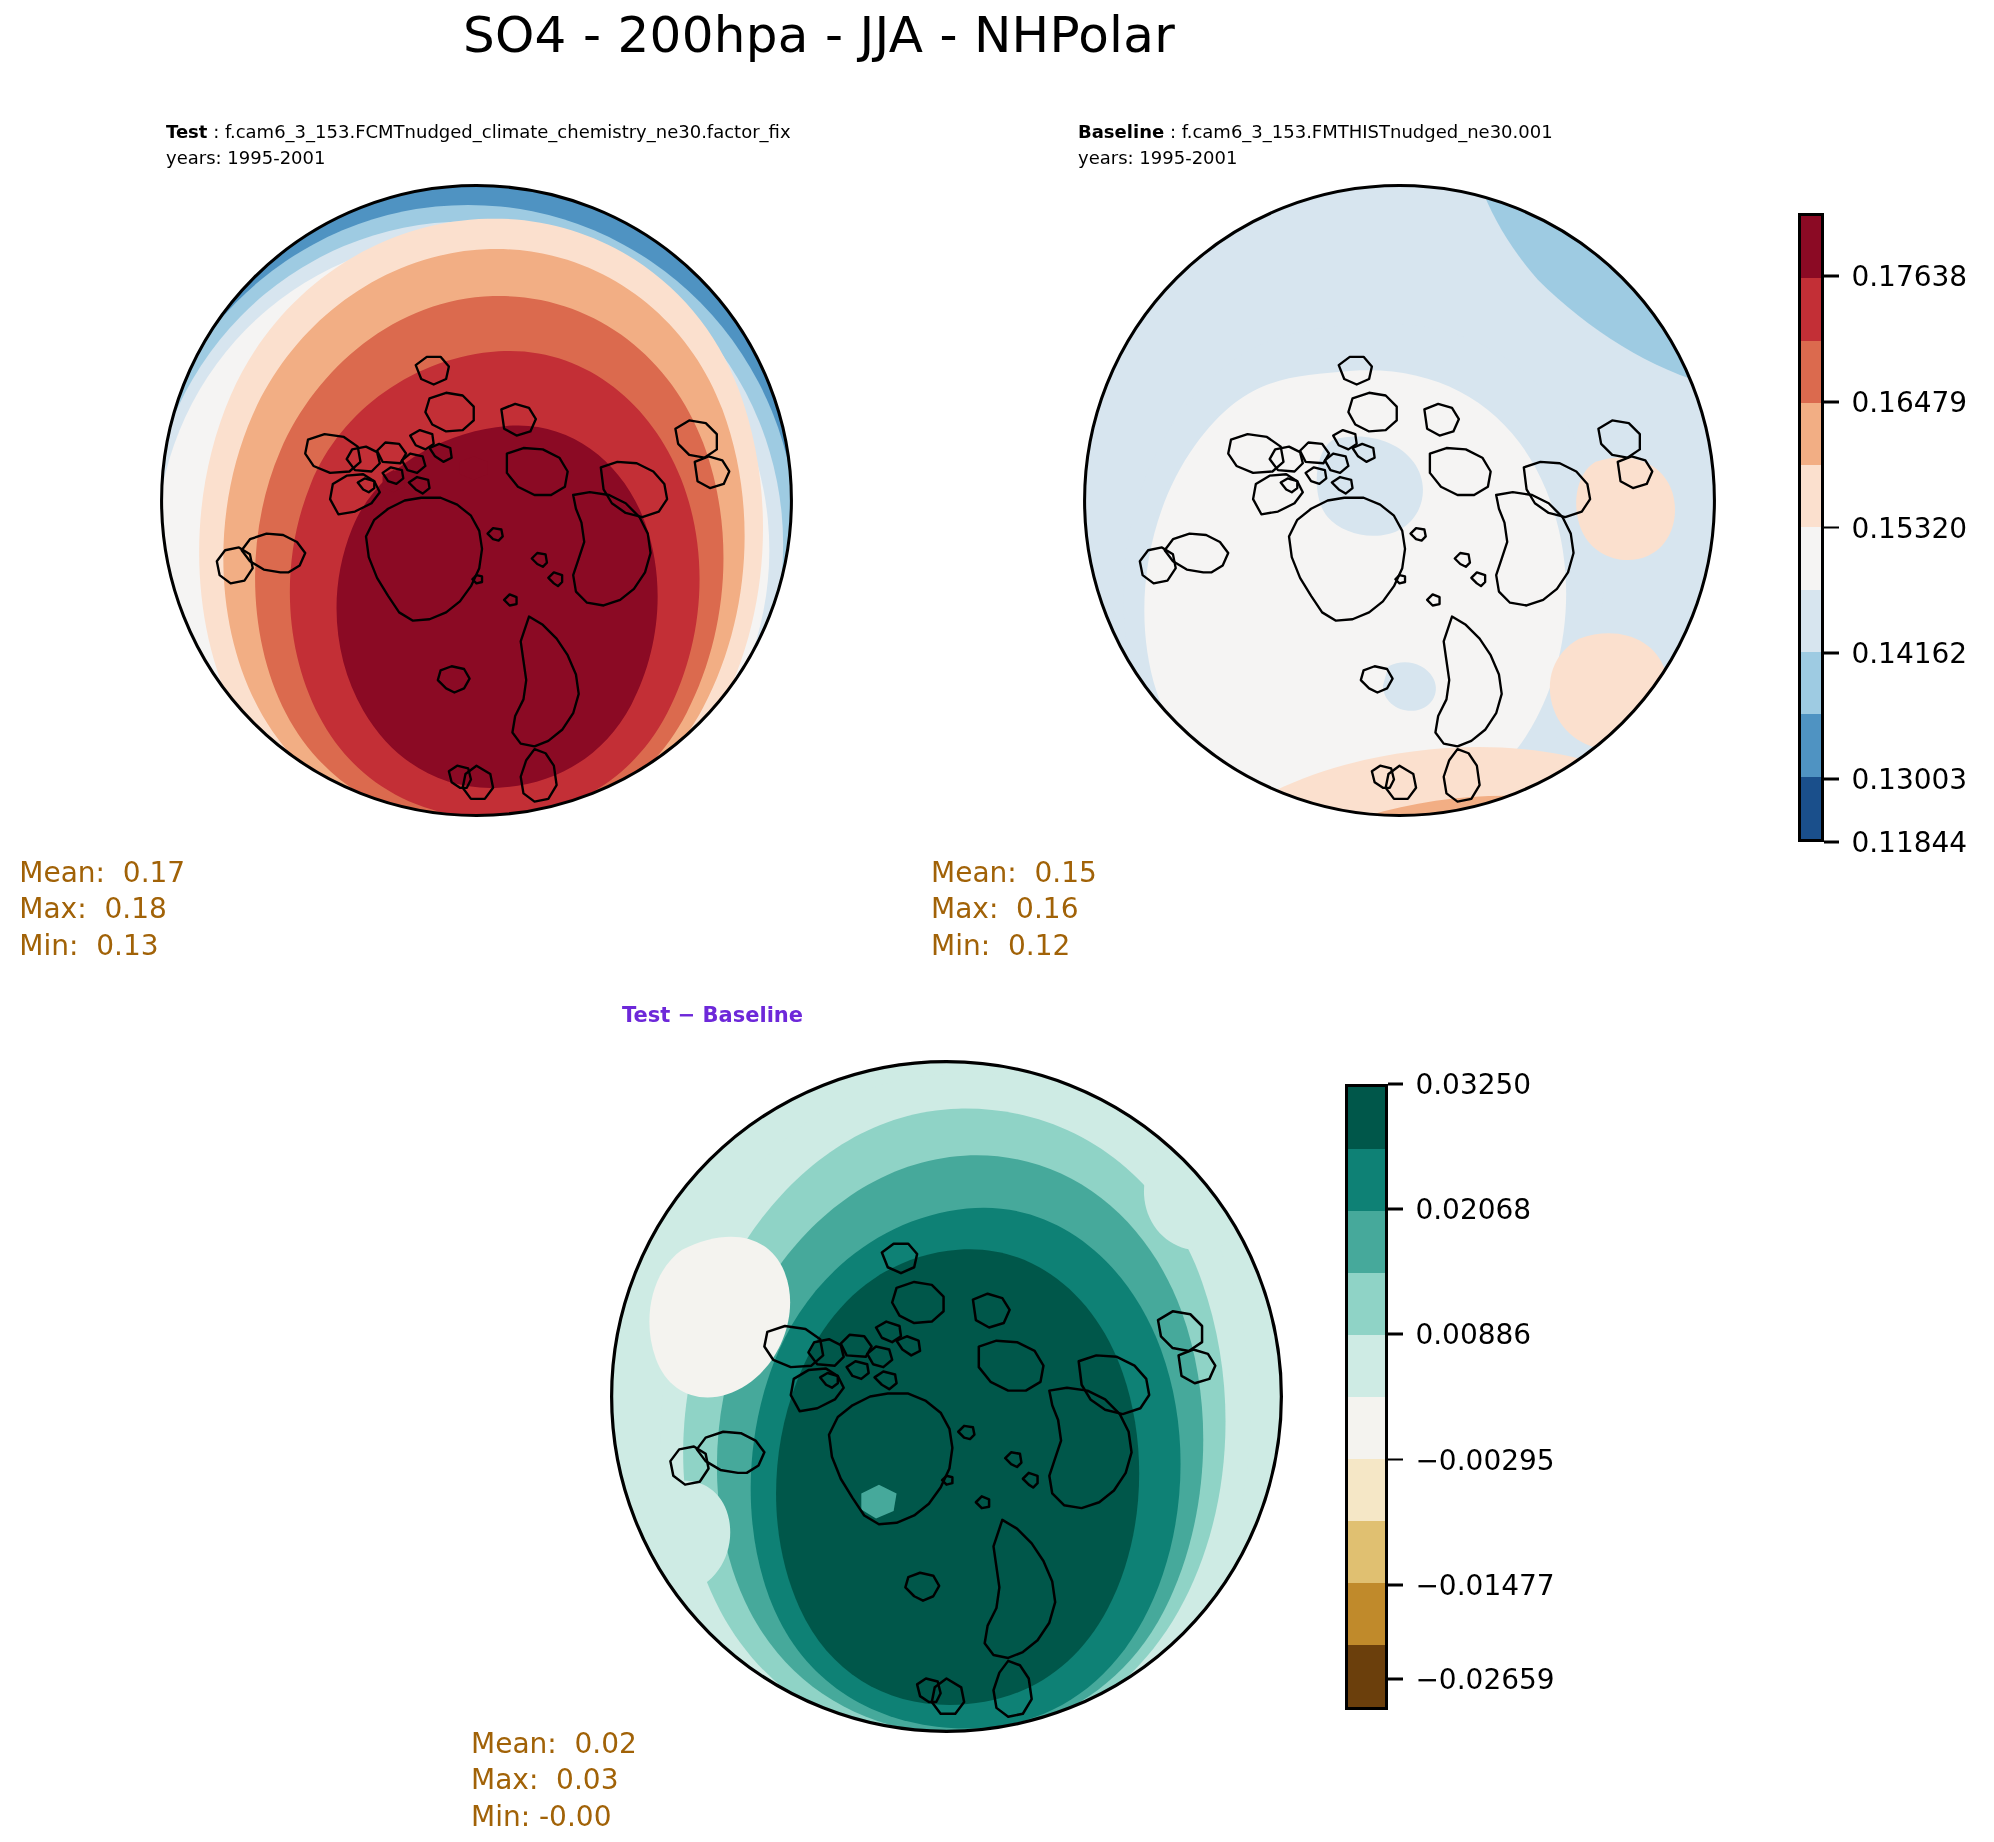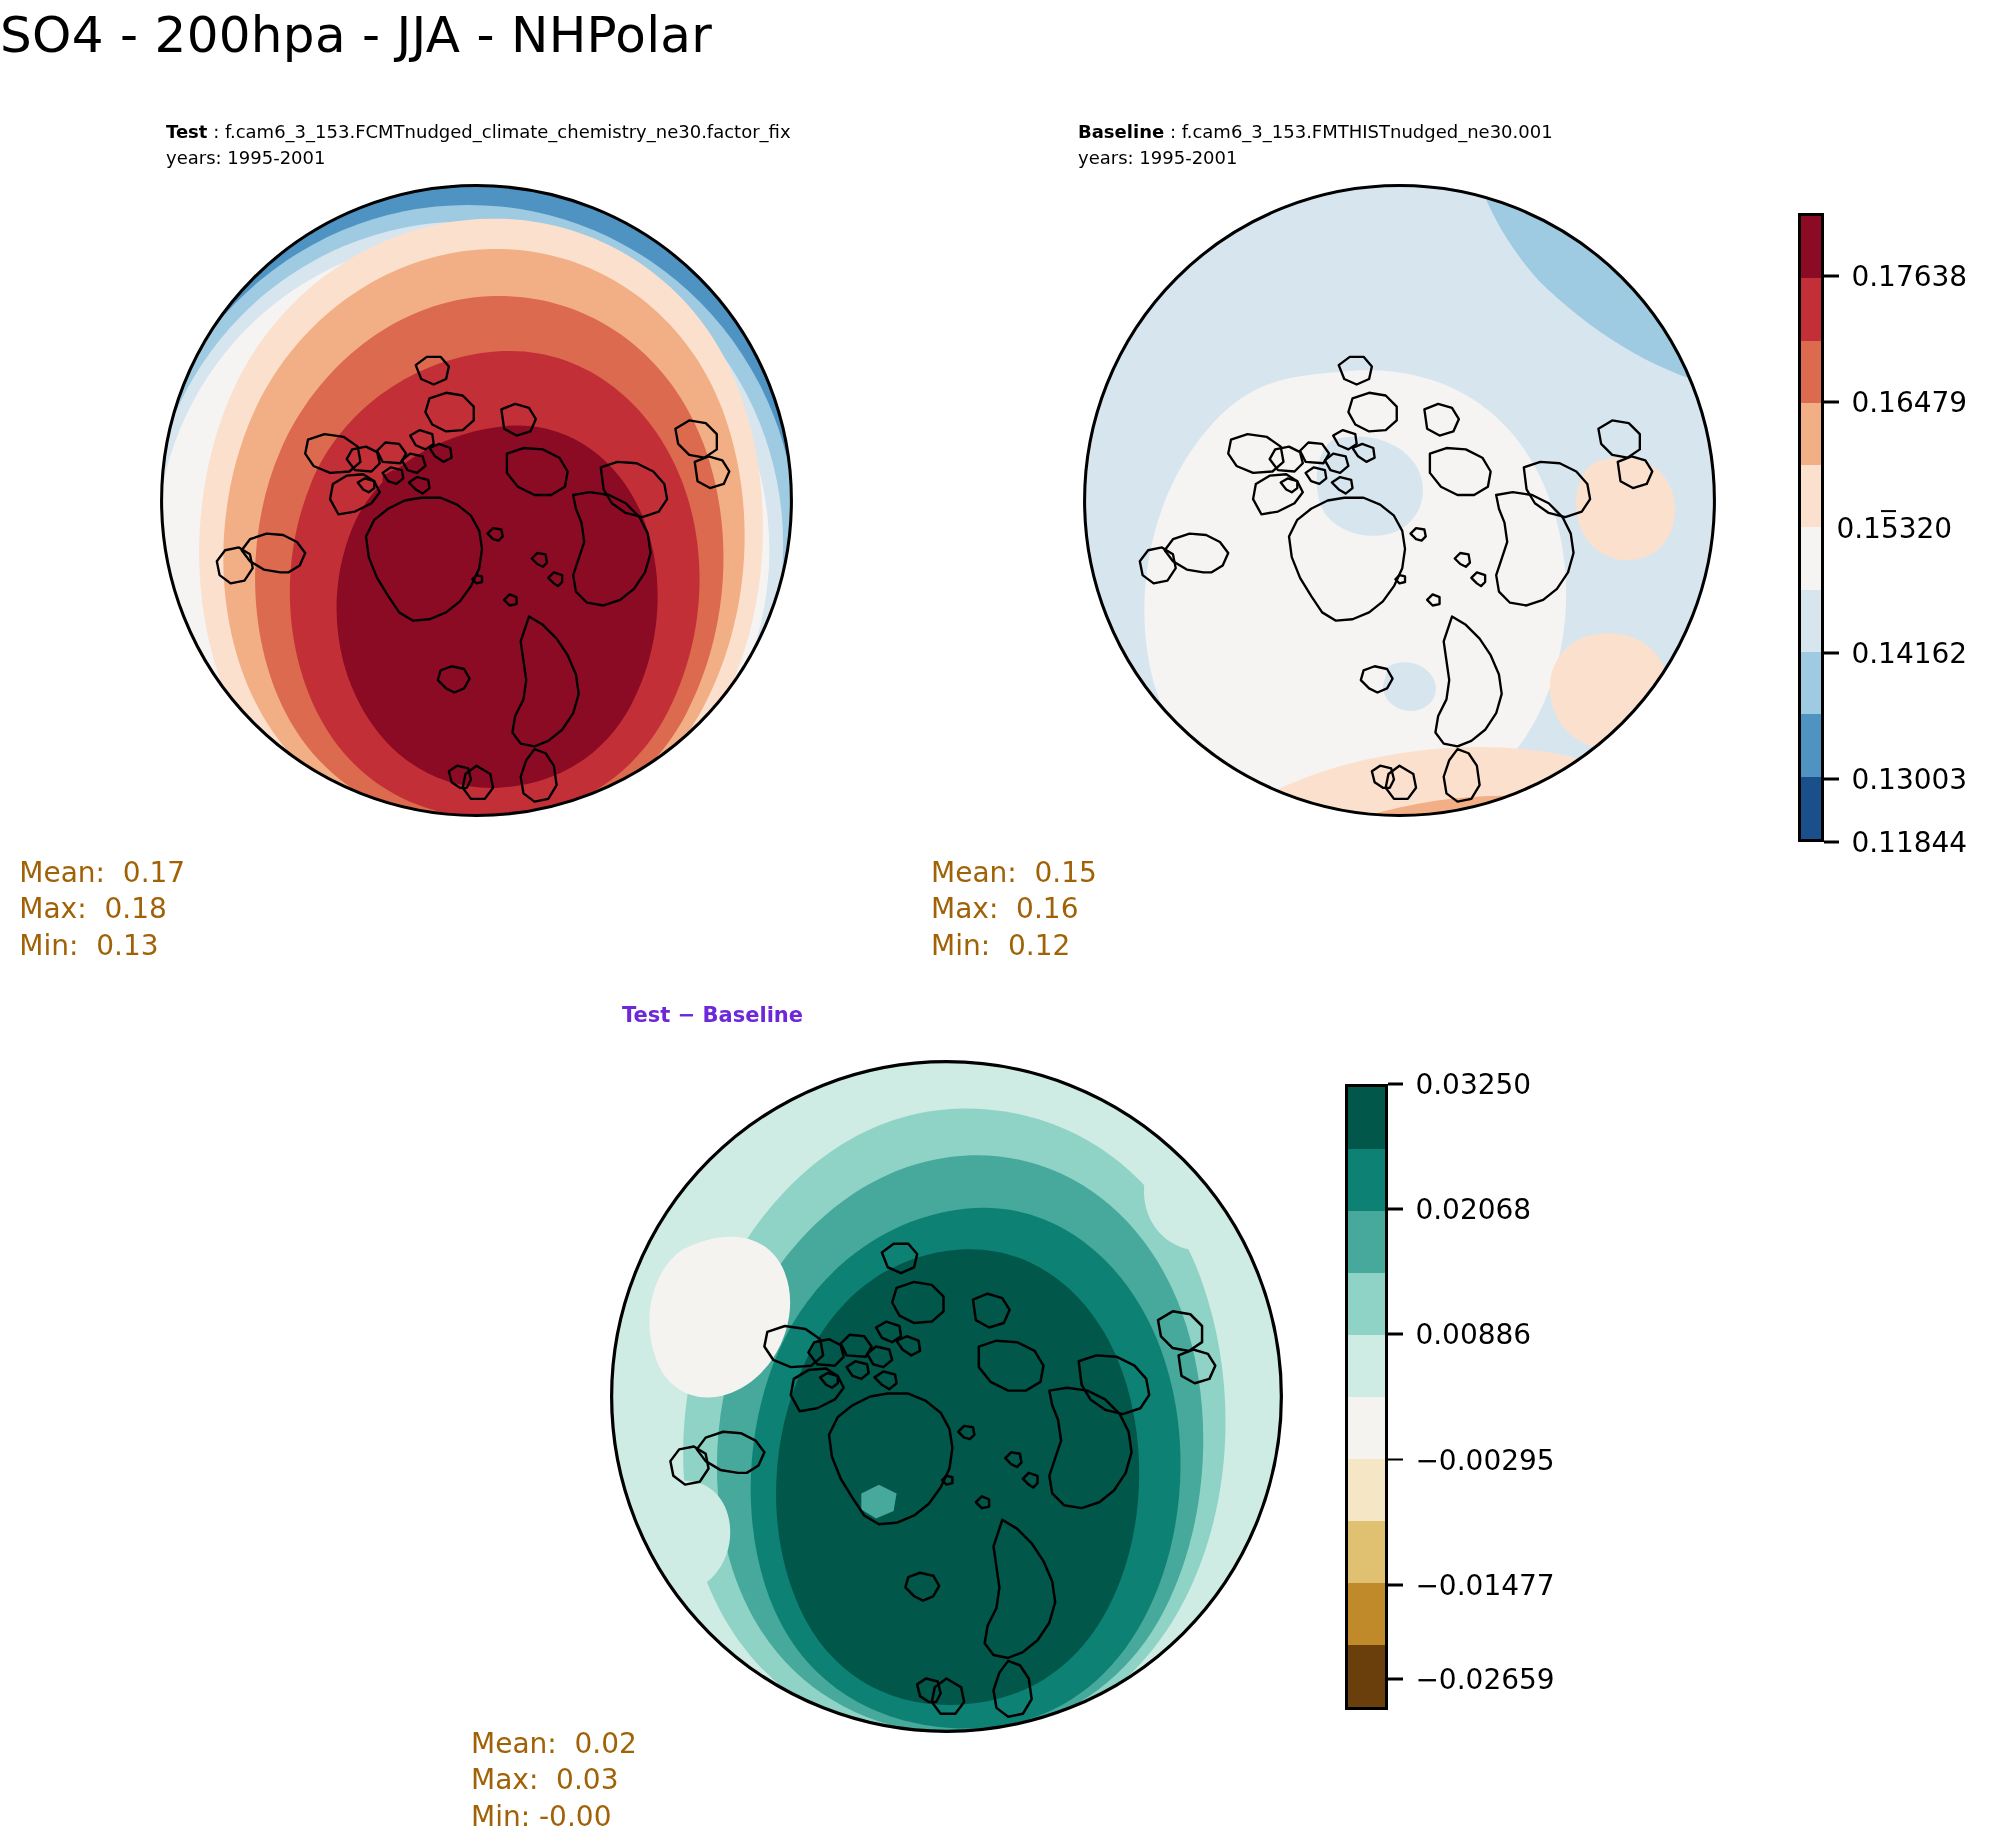--- a/index.html
+++ b/index.html
@@ -2,21 +2,21 @@
 <html style="font-size:11px"><head>
 <meta charset="utf-8">
 <style>
   html,body{margin:0;padding:0;background:#ffffff;}
   body{width:1995px;height:1842px;position:relative;
        font-family:"DejaVu Sans","Liberation Sans",sans-serif;
        -webkit-font-smoothing:antialiased;}
 
   
   #main-title{
-    position:absolute;left:0;top:5.5px;width:1638px;
+    position:absolute;left:0;top:5.5px;width:1638px;text-align:center;
     font-size:50px;font-weight:400;color:#000;letter-spacing:0.3px;
     font-family:"DejaVu Sans","Liberation Sans",sans-serif;
   }
 
   
   .panel-caption{position:absolute;font-size:18px;color:#000;line-height:1.42;}
   .panel-caption b{font-weight:700;}
   #caption-test{left:166px;top:119px;}
   #caption-base{left:1078px;top:119px;}
 
@@ -239,21 +239,21 @@
     </div>
   <div class="cbar-ticks" id="cbar-top-ticks">
       <div class="cbar-tick" style="top: 10%;">
         <span class="tmark"></span>
         <span class="tlabel">0.17638</span>
       </div>
       <div class="cbar-tick" style="top: 30%;">
         <span class="tmark"></span>
         <span class="tlabel">0.16479</span>
       </div>
-      <div class="cbar-tick" style="top: 50%; flex-direction: column;">
+      <div class="cbar-tick" style="top: 50%;">
         <span class="tmark"></span>
         <span class="tlabel">0.15320</span>
       </div>
       <div class="cbar-tick" style="top: 70%;">
         <span class="tmark"></span>
         <span class="tlabel">0.14162</span>
       </div>
       <div class="cbar-tick" style="top: 90%;">
         <span class="tmark"></span>
         <span class="tlabel">0.13003</span>

